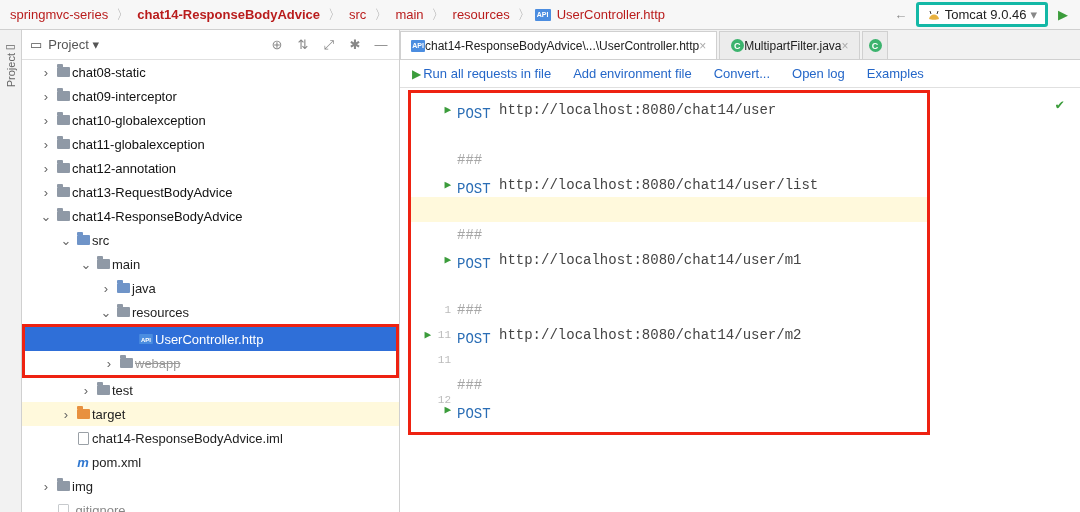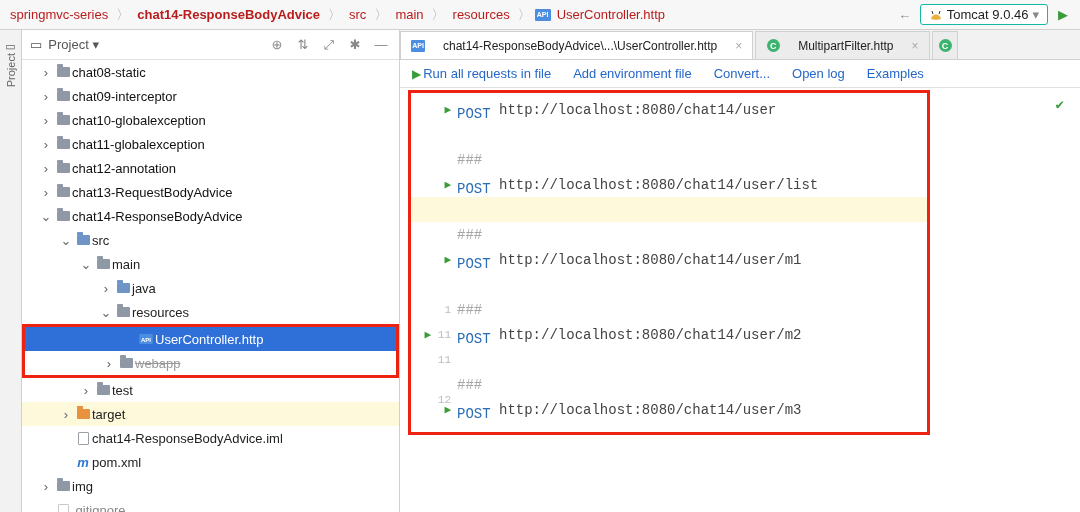--- a/index.html
+++ b/index.html
@@ -19,21 +19,21 @@
     border-bottom: 1px solid #d0d0d0;
     padding: 0 6px;
     gap: 4px;
     background: #f7f7f7;
   }
   .breadcrumb { display: flex; align-items: center; flex: 1; gap: 2px; }
   .breadcrumb .crumb { padding: 2px 4px; color: #b91c1c; }
   .breadcrumb .sep { color: #aaa; padding: 0 2px; }
   .run-config {
     display: flex; align-items: center; gap: 4px;
-    border: 1px solid #14b8a6; background: #fff; padding: 2px 8px; border-radius: 3px;
+    border: 3px solid #14b8a6; background: #fff; padding: 2px 8px; border-radius: 3px;
   }
   .toolbar .icon-btn { width: 22px; height: 22px; display:flex; align-items:center; justify-content:center; cursor:pointer; color:#888; }
   .toolbar .play { color:#3b9c3b; }
   .body { display: flex; height: calc(100% - 30px); }
   .side-tab {
     width: 22px; background: #f2f2f2; border-right: 1px solid #d0d0d0;
     display:flex; flex-direction:column; align-items:center; padding-top:10px;
     color:#666; font-size:11px;
   }
   .side-tab .vlabel { writing-mode: vertical-rl; transform: rotate(180deg); }
@@ -58,21 +58,21 @@
   .folder-icon { width:13px; height:10px; background:#8f99a6; border-radius:1px; position:relative; }
   .folder-icon::before { content:""; position:absolute; top:-3px; left:0; width:6px; height:3px; background:#8f99a6; border-radius:1px 1px 0 0; }
   .folder-icon.blue { background:#6f94c8; }
   .folder-icon.blue::before { background:#6f94c8; }
   .folder-icon.orange { background:#e8913f; }
   .folder-icon.orange::before { background:#e8913f; }
   .file-icon { width:11px; height:13px; background:#fff; border:1px solid #9aa0a6; border-radius:1px; }
   .red-box { border:3px solid #e21; position:relative; }
   .editor { flex:1; display:flex; flex-direction:column; }
   .etabs { height:30px; display:flex; align-items:flex-end; border-bottom:1px solid #d0d0d0; background:#f2f2f2; }
-  .etab { height:28px; display:flex; align-items:center; gap:18px; padding:0 10px; border:1px solid #d0d0d0; border-bottom:none; background:#fff; margin-right:2px; font-size:12px; cursor:pointer; }
+  .etab { height:28px; display:flex; align-items:center; gap:0; padding:0 10px; border:1px solid #d0d0d0; border-bottom:none; background:#fff; margin-right:2px; font-size:12px; cursor:pointer; }
   .etab .close { color:#aaa; }
   .etab.active { background:#fff; }
   .etab.inactive { background:#ececec; }
   .etab .ic { width:14px; height:14px; display:flex; align-items:center; justify-content:center; }
   .api-icon { width:16px; height:12px; background:#4b8de0; font-size:7px; font-weight:700; color:#fff; display:flex; align-items:center; justify-content:center; border-radius:1px; letter-spacing:0; }
   .c-icon { width:13px; height:13px; border-radius:50%; background:#3cb36e; color:#fff; font-size:9px; font-weight:700; display:flex; align-items:center; justify-content:center; }
   .elinks { height:28px; display:flex; align-items:center; gap:22px; padding:0 12px; border-bottom:1px solid #e0e0e0; }
   .elinks a { color:#2567c8; text-decoration:none; font-size:13px; cursor:pointer; }
   .elinks .play { color:#3b9c3b; font-size:12px; margin-right:2px; }
   .code-area { flex:1; position:relative; font-family:"Consolas","Courier New",monospace; font-size:14px; }
@@ -280,21 +280,21 @@
         <span class="ic">
             <span class="api-icon">API</span>
           </span>
         <span>chat14-ResponseBodyAdvice\...\UserController.http</span>
         <span class="close">×</span>
       </div>
       <div class="etab inactive">
         <span class="ic">
             <span class="c-icon">C</span>
           </span>
-        <span>MultipartFilter.http</span>
+        <span>MultipartFilter.java</span>
         <span class="close">×</span>
       </div>
       <div class="etab inactive" style="width:26px;padding:0 6px">
         <span class="ic">
             <span class="c-icon">C</span>
           </span>
       </div>
     </div>
 
     <div class="elinks">
@@ -371,20 +371,19 @@
               <span>12</span>
             </div>
           <div class="cline" style="padding-left:46px">
               <span class="sep3">###</span>
             </div>
           <div class="gut" style="top:25px">
               <span class="run">▶</span>
             </div>
           <div class="cline" style="padding-left:46px">
             <span class="method">POST</span>&nbsp;
-            <span class="url">http://localhost:8080/chat14/user/m3</span>
           </div>
         </div>
 
       </div>
     </div>
   </div>
 </div>
 
 </body></html>

